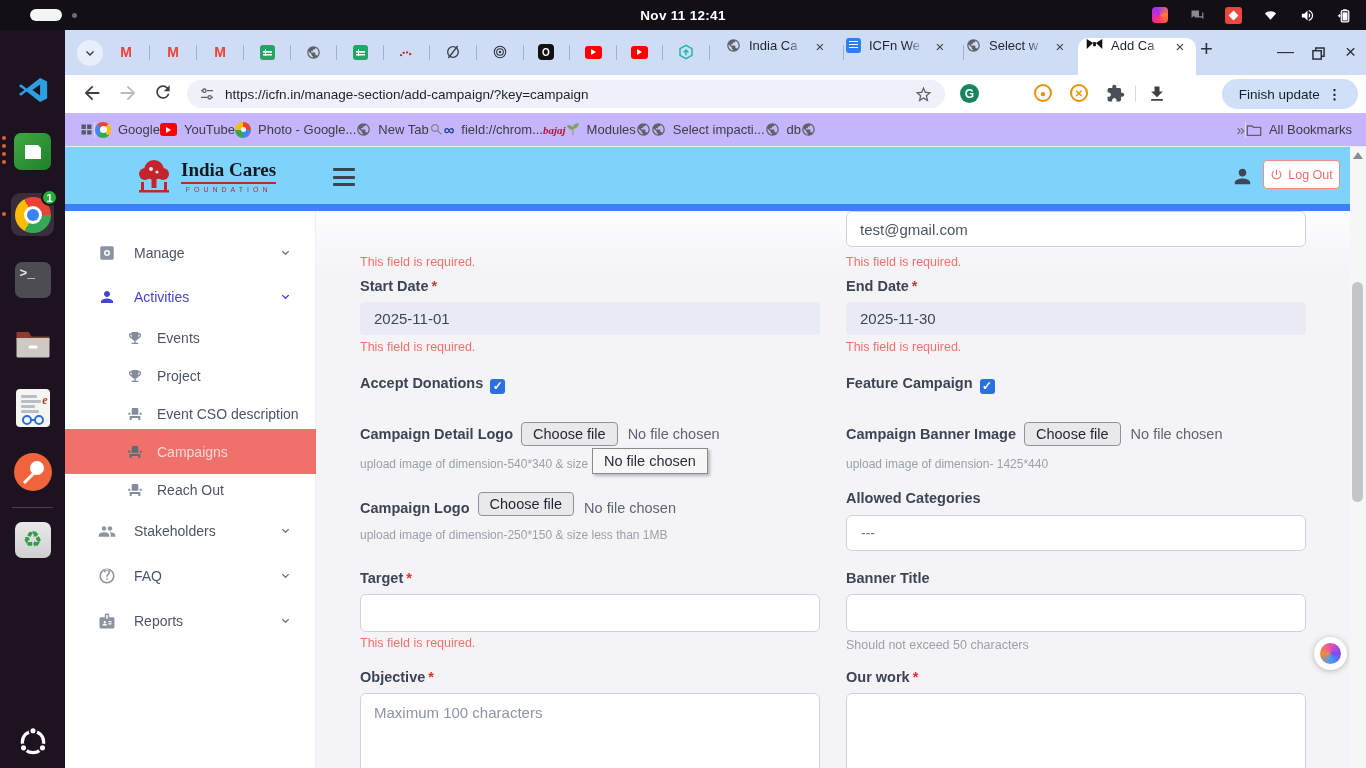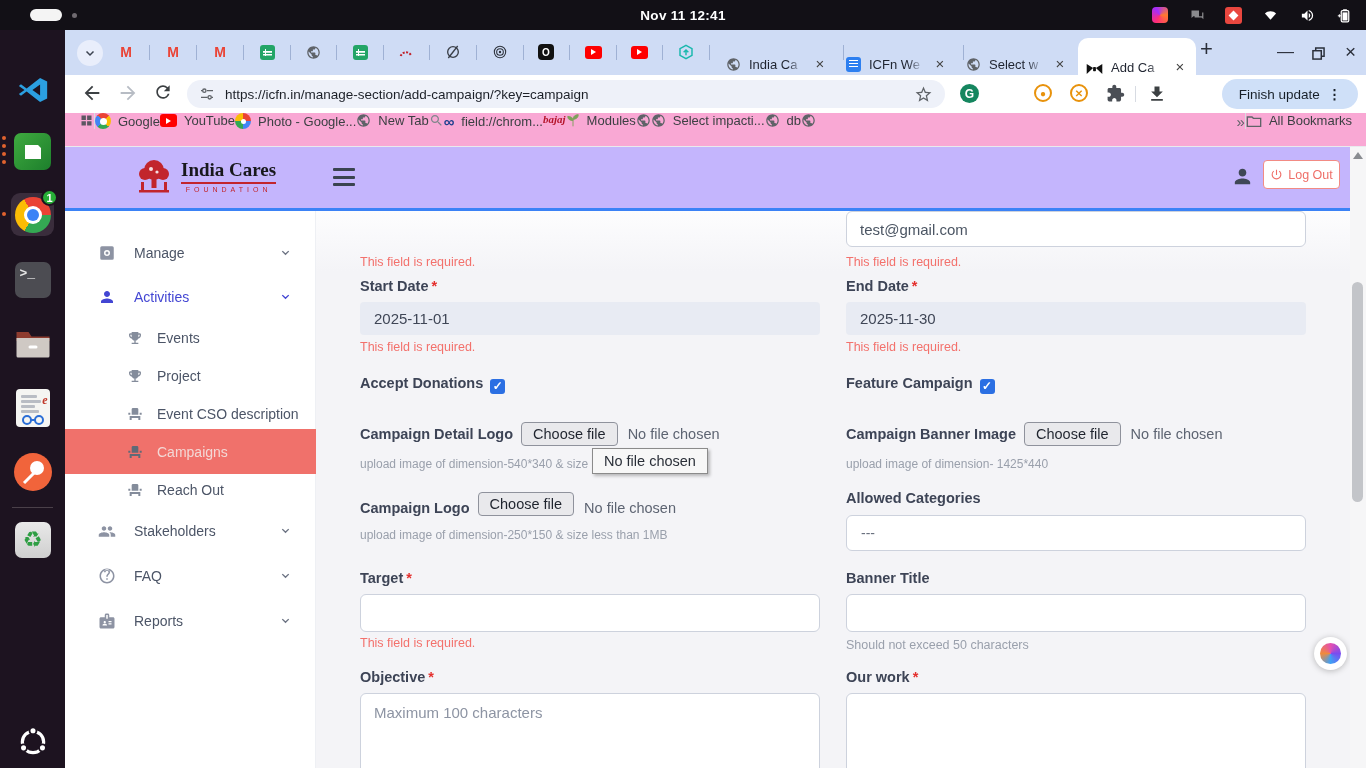--- a/index.html
+++ b/index.html
@@ -35,21 +35,21 @@
   .postman{width:38px;height:38px;border-radius:50%;background:#f1643b;position:relative}
   .trash{width:36px;height:36px;border-radius:7px;background:linear-gradient(#e9e9e9,#cfcfcf);display:flex;align-items:center;justify-content:center;color:#2f9e44;font-size:22px;line-height:1}
   .dockdivider{position:absolute;left:12px;width:41px;height:1px;background:#4a4049}
 
   
   #window{position:absolute;left:65px;top:30px;width:1301px;height:738px;background:#fff}
   #tabstrip{position:absolute;left:0;top:0;width:1301px;height:45px;background:#cfdcf5}
   .tsearch{position:absolute;left:12px;top:10px;width:26px;height:26px;border-radius:13px;background:#e9eefb;display:flex;align-items:center;justify-content:center}
   .pintab{position:absolute;top:13px;width:18px;height:18px;display:flex;align-items:center;justify-content:center}
   .pindiv{position:absolute;top:15px;width:1px;height:15px;background:#9fb1d4}
-  .tab{position:absolute;top:8px;height:34px;display:flex;align-items:flex-end;gap:8px;padding:0 8px;font-size:13px;color:#1f2430;width:118px}
+  .tab{position:absolute;top:8px;height:34px;display:flex;align-items:flex-start;gap:8px;padding:0 8px;font-size:13px;color:#1f2430;width:118px}
   .tab .tlabel{white-space:nowrap;overflow:hidden;flex:1;mask-image:linear-gradient(90deg,#000 70%,transparent)}
   .tab .tclose{color:#444;font-size:15px;width:16px;text-align:center;flex:none}
   .tabactive{background:#fff;border-radius:10px 10px 0 0;top:8px;height:37px}
   .mglyph{font-weight:800;color:#ea4335;font-size:14px}
   .ytico{width:17px;height:13px;border-radius:3px;background:#f00;display:flex;align-items:center;justify-content:center}
   .ytico i{width:0;height:0;border-left:5px solid #fff;border-top:3.5px solid transparent;border-bottom:3.5px solid transparent}
   .sheets{width:15px;height:15px;border-radius:3px;background:#23a566;position:relative}
   .sheets::after{content:"";position:absolute;inset:4px 3px;background:linear-gradient(#fff,#fff) left/100% 1.5px no-repeat,linear-gradient(#fff,#fff) center/100% 1.5px no-repeat,linear-gradient(#fff,#fff) bottom/100% 1.5px no-repeat,linear-gradient(90deg,#fff 1.5px,transparent 1.5px) center/50% 100% no-repeat}
   .darko{width:16px;height:16px;border-radius:4px;background:#111;color:#fff;font-size:10px;font-weight:700;display:flex;align-items:center;justify-content:center}
   .bluedoc{width:15px;height:15px;border-radius:3px;background:#2d7ff0;position:relative}
@@ -61,32 +61,32 @@
   .omnibox{position:absolute;left:122px;top:5px;width:758px;height:28px;border-radius:14px;background:#eef1f9;display:flex;align-items:center;padding:0 12px;gap:10px}
   .omnibox .url{font-size:13.5px;color:#1c2028;flex:1;white-space:nowrap;overflow:hidden}
   .extico{position:absolute;top:9px}
   .gcircle{width:19px;height:19px;border-radius:50%;background:#15865f;color:#fff;font-size:12px;font-weight:700;display:flex;align-items:center;justify-content:center}
   .brain{width:19px;height:19px;border-radius:50%;background:conic-gradient(#e550b0,#7a4cf0,#3fa0f5,#f08a3c,#e550b0)}
   .orangering{width:18px;height:18px;border-radius:50%;border:2px solid #e8920c;display:flex;align-items:center;justify-content:center;color:#e8920c;font-size:10px;font-weight:700}
   .avatar{width:24px;height:24px;border-radius:50%;background:radial-gradient(circle at 50% 35%,#caa27a 0 28%,#3c3530 30% 100%)}
   .finishpill{position:absolute;right:8px;top:4px;width:136px;height:30px;border-radius:15px;background:#cfe0f8;display:flex;align-items:center;justify-content:center;gap:8px;font-size:13.5px;color:#182029;font-weight:500}
   .tooldiv{position:absolute;top:11px;width:1px;height:16px;background:#d7dbe2}
 
-  #bookmarks{position:absolute;left:0;top:83px;width:1301px;height:34px;background:#f9a8d4;display:flex;align-items:flex-start;padding:0 14px;font-size:13px;color:#3c4043;border-bottom:1px solid #e9eaee}
+  #bookmarks{position:absolute;left:0;top:83px;width:1301px;height:34px;background:#c4b5fd;display:flex;align-items:center;padding:0 14px;font-size:13px;color:#3c4043;border-bottom:1px solid #e9eaee}
   .bmk{display:flex;align-items:center;gap:7px;white-space:nowrap}
   .gball{width:16px;height:16px;border-radius:50%;background:conic-gradient(from -45deg,#ea4335 0 25%,#fbbc05 0 50%,#34a853 0 75%,#4285f4 0 100%);position:relative}
   .gball::after{content:"";position:absolute;inset:4.5px;background:#fff;border-radius:50%}
   .pinwheel{width:16px;height:16px;border-radius:50%;background:conic-gradient(#ea4335 0 25%,#4285f4 0 50%,#34a853 0 75%,#fbbc05 0 100%);position:relative}
   .pinwheel::after{content:"";position:absolute;inset:5.5px;background:#fff;border-radius:50%}
   .inf{color:#1d3f8f;font-weight:800;font-size:15px}
   .bajaj{color:#b5152c;font-family:"Liberation Serif",serif;font-style:italic;font-weight:700;font-size:11px}
 
   
   #page{position:absolute;left:0;top:117px;width:1301px;height:621px;background:#f7f7f9;overflow:hidden}
-  #pgheader{position:absolute;left:0;top:0;width:1285px;height:64px;background:#c4b5fd;border-bottom:3px solid #3b82f6}
+  #pgheader{position:absolute;left:0;top:0;width:1285px;height:64px;background:#7dd3fc;border-bottom:7px solid #3b82f6}
   #sidebar{position:absolute;left:0;top:64px;width:251px;height:557px;background:#fff;border-right:1px solid #eef0f4}
   #content{position:absolute;left:251px;top:64px;width:1034px;height:557px;background:linear-gradient(#fdfdfe,#f4f4f7 60px)}
   .brand{position:absolute;left:70px;top:11px;display:flex;align-items:center;gap:8px}
   .brandtext{display:flex;flex-direction:column;align-items:center}
   .brandtitle{font-family:"Liberation Serif",serif;font-weight:700;font-size:19px;color:#18181c;border-bottom:2px solid #c2252c;padding-bottom:1px}
   .brandsub{font-size:7px;letter-spacing:4px;color:#c2252c;margin-top:2px;text-transform:uppercase}
   .burger{position:absolute;left:268px;top:21px;width:22px;height:18px;display:flex;flex-direction:column;justify-content:space-between}
   .burger i{height:3px;background:#3a4350;border-radius:1px}
   .logout{position:absolute;left:1198px;top:13px;width:77px;height:29px;border:1px solid #f28b84;border-radius:4px;color:#ef6f68;font-size:12.5px;display:flex;align-items:center;justify-content:center;gap:5px;background:#fff}
 

